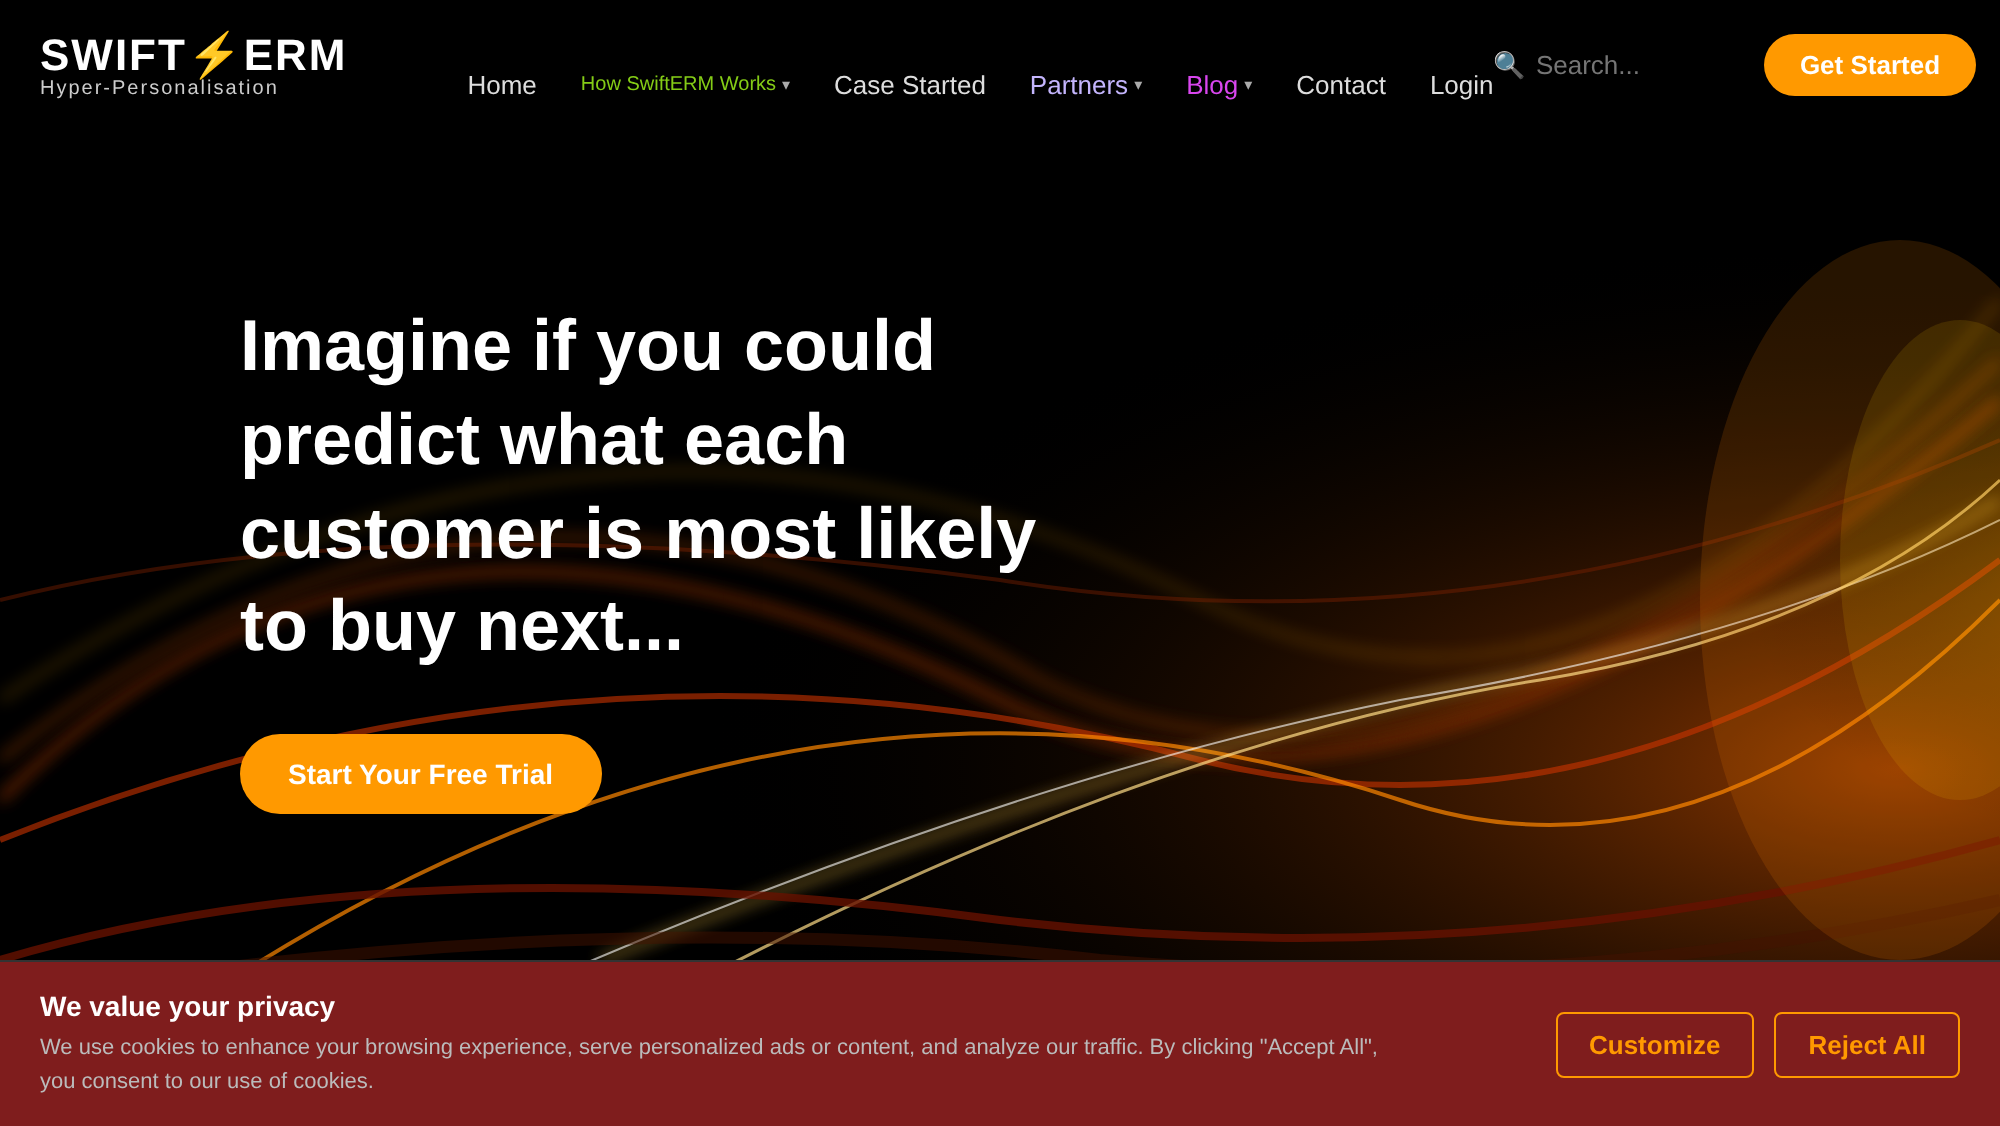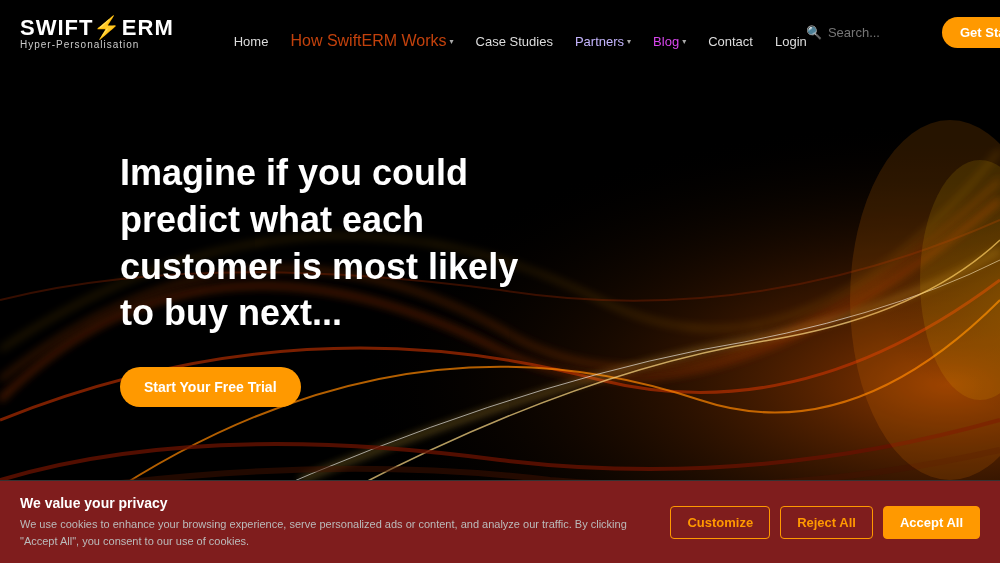--- a/index.html
+++ b/index.html
@@ -140,24 +140,24 @@
     <div class="navbar-left">
       <div class="logo">
         <div class="logo-text">
           <span class="swift">SWIFT</span><span class="lightning">⚡</span><span class="erm">ERM</span>
         </div>
         <div class="logo-sub">Hyper-Personalisation</div>
       </div>
       <div class="nav-links">
         <a href="#">Home</a>
         <span class="has-dropdown">
-          <a href="#" style="color:#c2410c;text-decoration:none;font-size:16px;">How SwiftERM Works</a>
+          <a href="#" style="color:#84cc16;text-decoration:none;font-size:10px;">How SwiftERM Works</a>
           <span class="chevron">▾</span>
         </span>
-        <a href="#">Case Studies</a>
+        <a href="#">Case Started</a>
         <span class="has-dropdown">
           <a href="#" style="color:#c4b5fd;text-decoration:none;font-size:13px;">Partners</a>
           <span class="chevron">▾</span>
         </span>
         <span class="has-dropdown">
           <a href="#" style="color:#d946ef;text-decoration:none;font-size:13px;">Blog</a>
           <span class="chevron">▾</span>
         </span>
         <a href="#">Contact</a>
         <a href="#">Login</a>
@@ -179,15 +179,14 @@
 </div>
 
 <div class="cookie-banner">
   <div class="cookie-left">
     <div class="cookie-title">We value your privacy</div>
     <div class="cookie-text">We use cookies to enhance your browsing experience, serve personalized ads or content, and analyze our traffic. By clicking "Accept All", you consent to our use of cookies.</div>
   </div>
   <div class="cookie-buttons">
     <button class="btn-customize">Customize</button>
     <button class="btn-reject">Reject All</button>
-    <button class="btn-accept">Accept All</button>
   </div>
 </div>
 
 </body></html>

